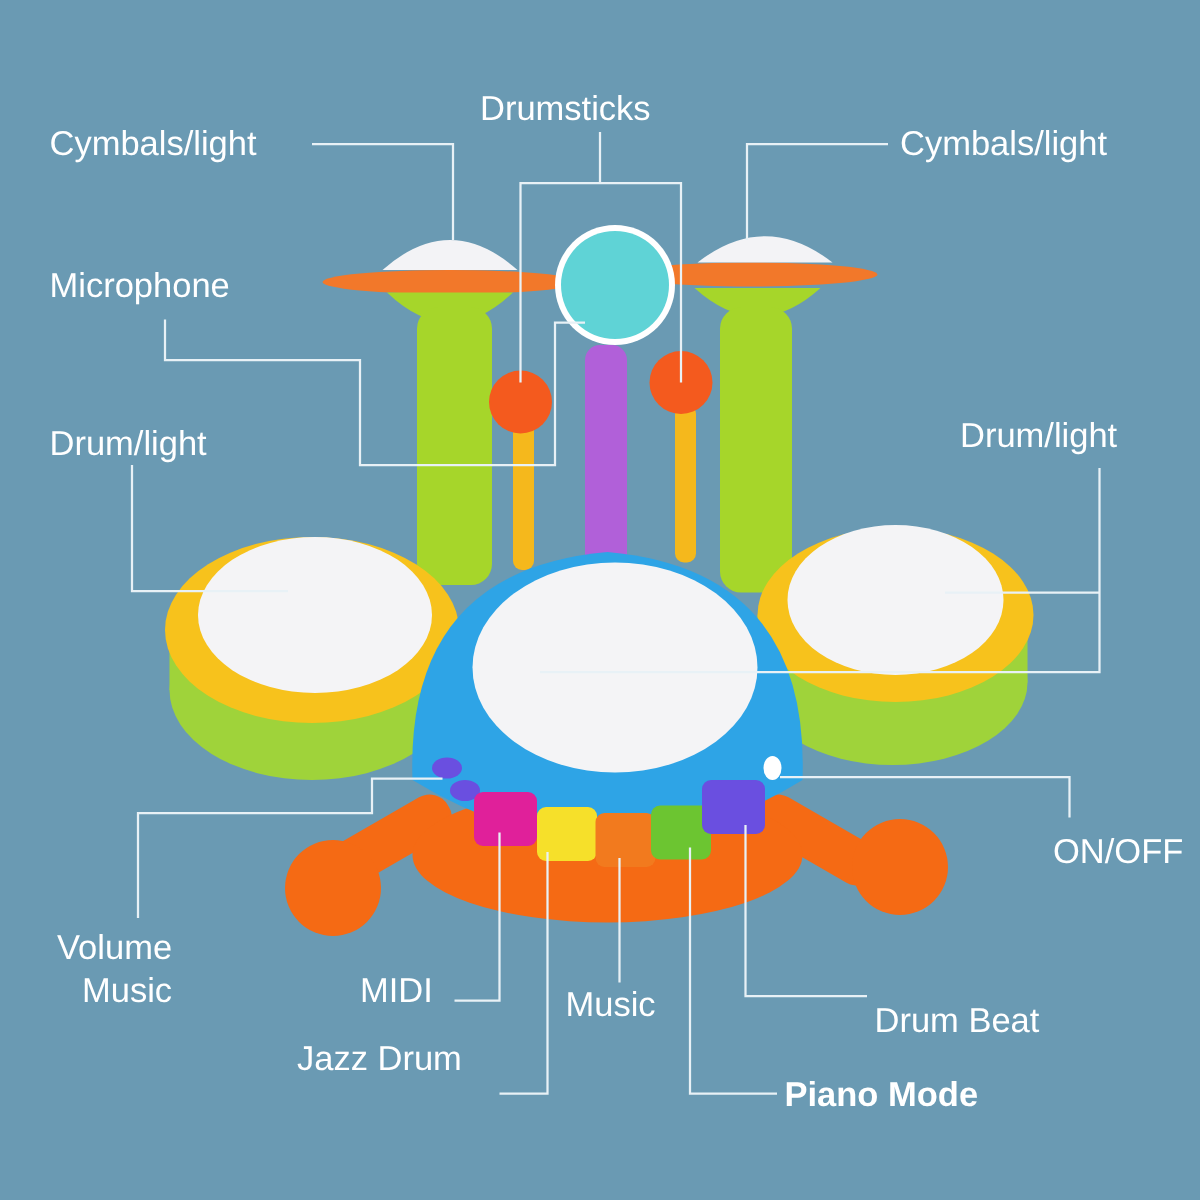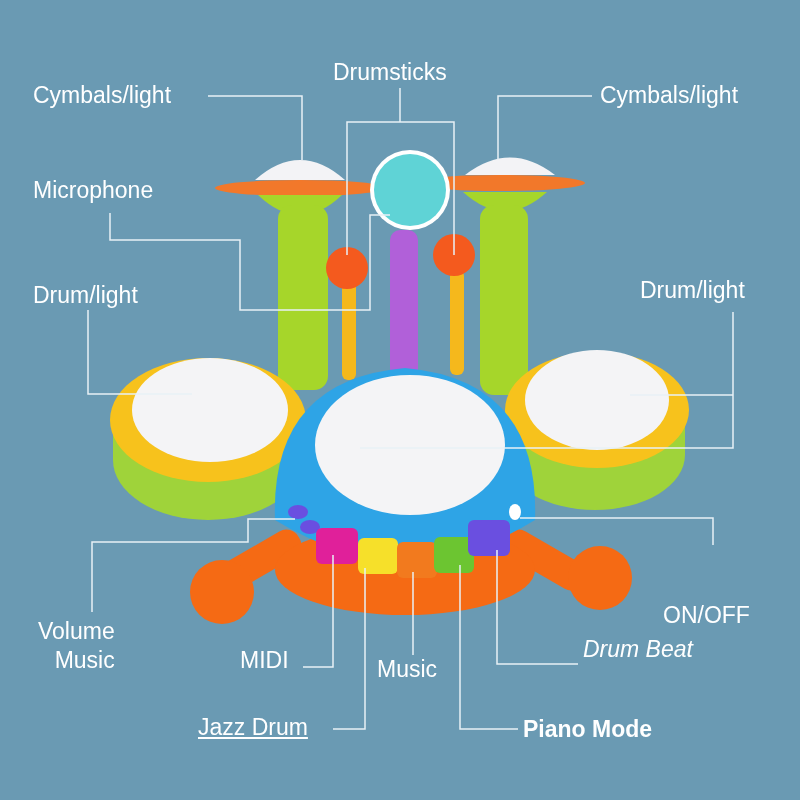--- a/index.html
+++ b/index.html
@@ -91,27 +91,27 @@
   <polyline points="713,545 713,518 520,518"></polyline>
   <polyline points="92,612 92,542 248,542 248,519 295,519"></polyline>
   <polyline points="303,667 333,667 333,555"></polyline>
   <polyline points="333,729 365,729 365,568"></polyline>
   <polyline points="413,655 413,572"></polyline>
   <polyline points="518,729 460,729 460,565"></polyline>
   <polyline points="578,664 497,664 497,550"></polyline>
 </svg>
 
 <div class="label" style="left:33px;top:81px;">Cymbals/light</div>
-<div class="label" style="left:333px;top:58px;">Drumsticks</div>
+<div class="label" style="left:320px;top:58px;">Drumsticks</div>
 <div class="label" style="left:600px;top:81px;">Cymbals/light</div>
 <div class="label" style="left:33px;top:176px;">Microphone</div>
 <div class="label" style="left:33px;top:281px;">Drum/light</div>
 <div class="label" style="left:640px;top:276px;">Drum/light</div>
-<div class="label" style="left:663px;top:553px;margin-top:48px;">ON/OFF</div>
+<div class="label" style="left:702px;top:553px;">ON/OFF</div>
 <div class="label two" style="left:38px;top:617px;">
   <div>Volume</div>
   <div>Music</div>
 </div>
 <div class="label" style="left:240px;top:646px;">MIDI</div>
 <div class="label" style="left:377px;top:655px;">Music</div>
-<div class="label" style="left:583px;top:635px;font-style:italic;">Drum Beat</div>
-<div class="label" style="left:198px;top:713px;text-decoration:underline;">Jazz Drum</div>
+<div class="label" style="left:583px;top:666px;">Drum Beat</div>
+<div class="label" style="left:198px;top:691px;">Jazz Drum</div>
 <div class="label" style="left:523px;top:715px;font-weight:bold;">Piano Mode</div>
 
 </body></html>

